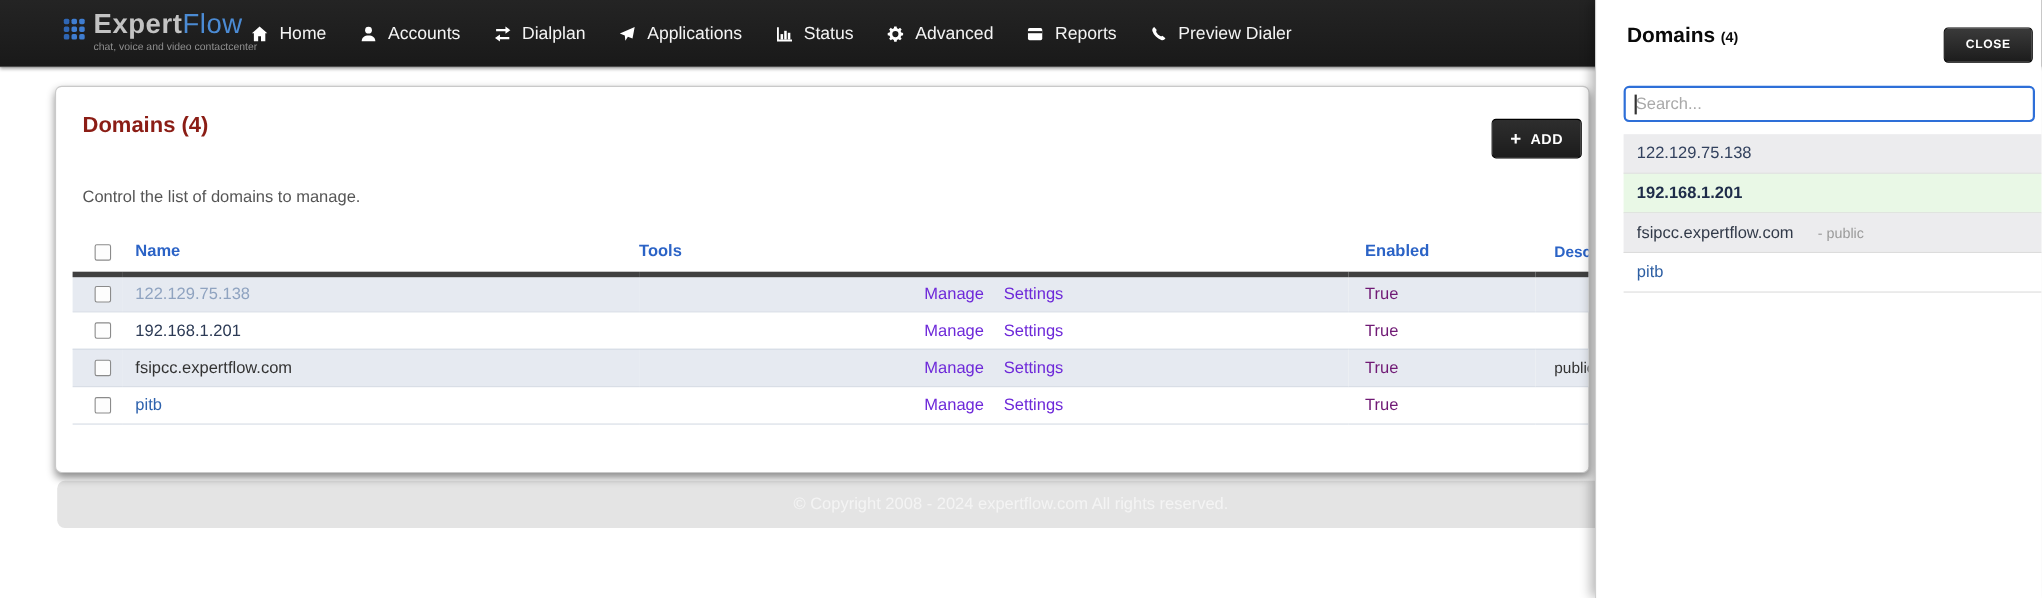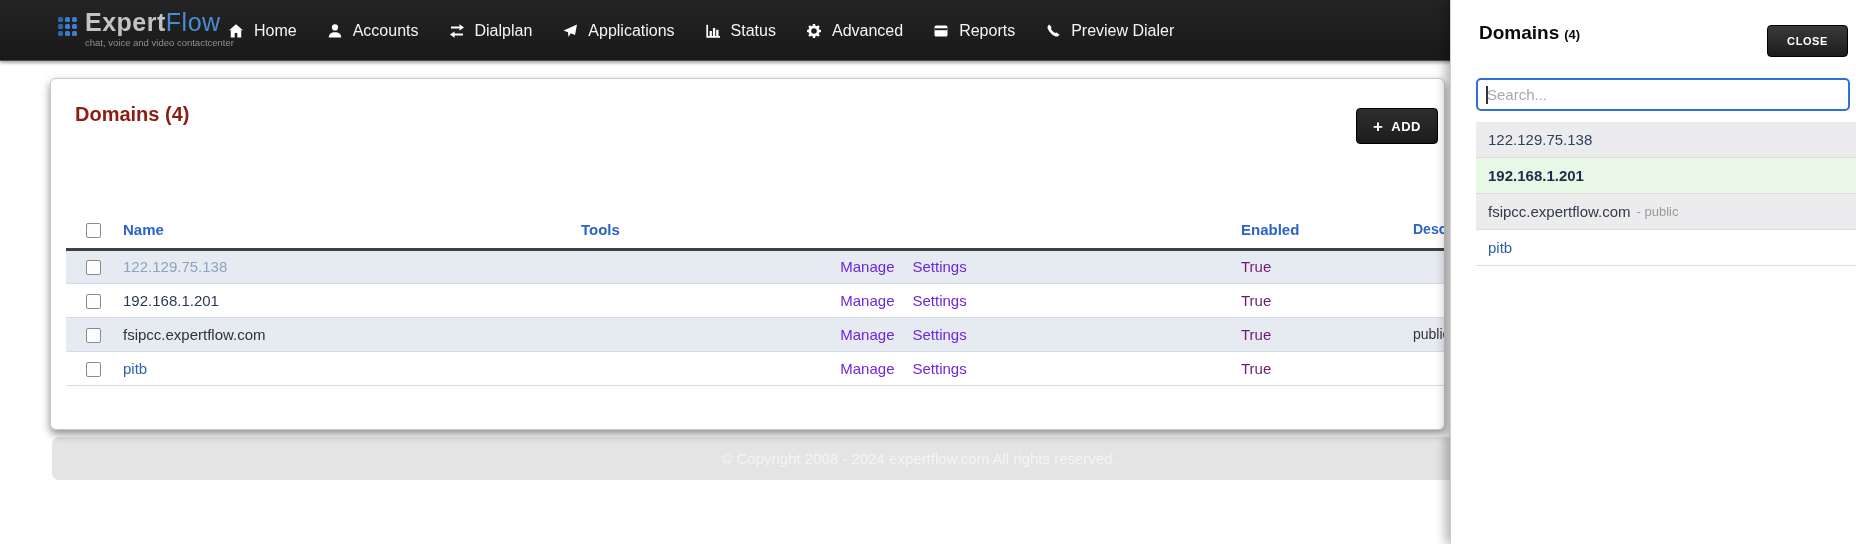--- a/index.html
+++ b/index.html
@@ -39,21 +39,21 @@
              font-family:"Liberation Sans",sans-serif; }
   .add-btn .plus { font-size:17px; font-weight:bold; line-height:1; }
 
   table.domains { position:absolute; left:15px; top:132px; width:1400px; border-collapse:collapse;
                   table-layout:fixed; font-size:15px; }
   table.domains col.c-cb   { width:45px; }
   table.domains col.c-name { width:470px; }
   table.domains col.c-tools{ width:645px; }
   table.domains col.c-en   { width:170px; }
   table.domains th { color:#2b63c6; font-weight:bold; text-align:left; height:38px;
-                     border-bottom:3px solid #404040; white-space:nowrap; cursor:pointer; }
+                     border-bottom:5px solid #404040; white-space:nowrap; cursor:pointer; }
   table.domains td { height:34px; white-space:nowrap; }
   th.h-name, td.t-name { padding-left:12px; }
   th.h-tools, td.t-tools { text-align:center; }
   th.h-en, td.t-en { padding-left:15px; }
   th.h-desc, td.t-desc { padding-left:17px; font-size:14px; color:#333; }
   td.t-cb, th.h-cb { padding-left:20px; }
   tbody tr { border-bottom:1px solid #d5dbe4; }
   tbody tr.stripe { background:#e6eaf1; }
   input.cbx { appearance:none; -webkit-appearance:none; width:15px; height:15px;
               border:1px solid #8b8b8b; border-radius:2px; background:#fdfdfd;
@@ -89,21 +89,21 @@
   .plist { position:absolute; left:25px; top:122px; right:0; }
   .pitem { height:36px; display:flex; align-items:center; padding-left:12px;
            border-bottom:1px solid #dcdcdc; font-size:15px; cursor:pointer; }
   .pitem.bg-gray  { background:#ececee; }
   .pitem.bg-green { background:#e9f8e6; }
   .pitem.bg-white { background:#fff; }
   .p-0 .plabel { color:#32415e; }
   .p-1 .plabel { color:#1e2c49; font-weight:bold; }
   .p-2 .plabel { color:#323a49; }
   .p-3 .plabel { color:#2e5fa3; }
-  .psuffix { color:#9a9a9a; font-size:13px; margin-left:6px; }
+  .psuffix { color:#9a9a9a; font-size:13px; margin-left:22px; }
 </style>
 </head>
 <body>
 
 <div class="page">
 
   <header class="navbar">
     <div class="brand">
       <span class="brand-icon">
         <i></i>
@@ -190,20 +190,21 @@
               <path fill="#fff" d="M4.3 1.6 C3 2.4 2.1 3.9 2.7 5.4 C4.1 9.1 7 12 10.7 13.4 C12.2 14 13.7 13.1 14.5 11.8 L11.7 9.4 C11.1 9.9 10.1 10.1 9.4 9.6 C7.8 8.6 7.4 8.2 6.4 6.6 C5.9 5.9 6.1 4.9 6.6 4.3 Z"></path>
             </svg>
           </span>
         <span>Preview Dialer</span>
       </a>
     </nav>
   </header>
 
   <section class="card">
     <h1 class="card-title">Domains (4)</h1>
+    <p class="card-sub">Control the list of domains to manage.</p>
     <button class="add-btn">
       <span class="plus">+</span>
       <span>ADD</span>
     </button>
 
     <table class="domains">
       <colgroup>
           <col class="c-cb">
           <col class="c-name">
           <col class="c-tools">

